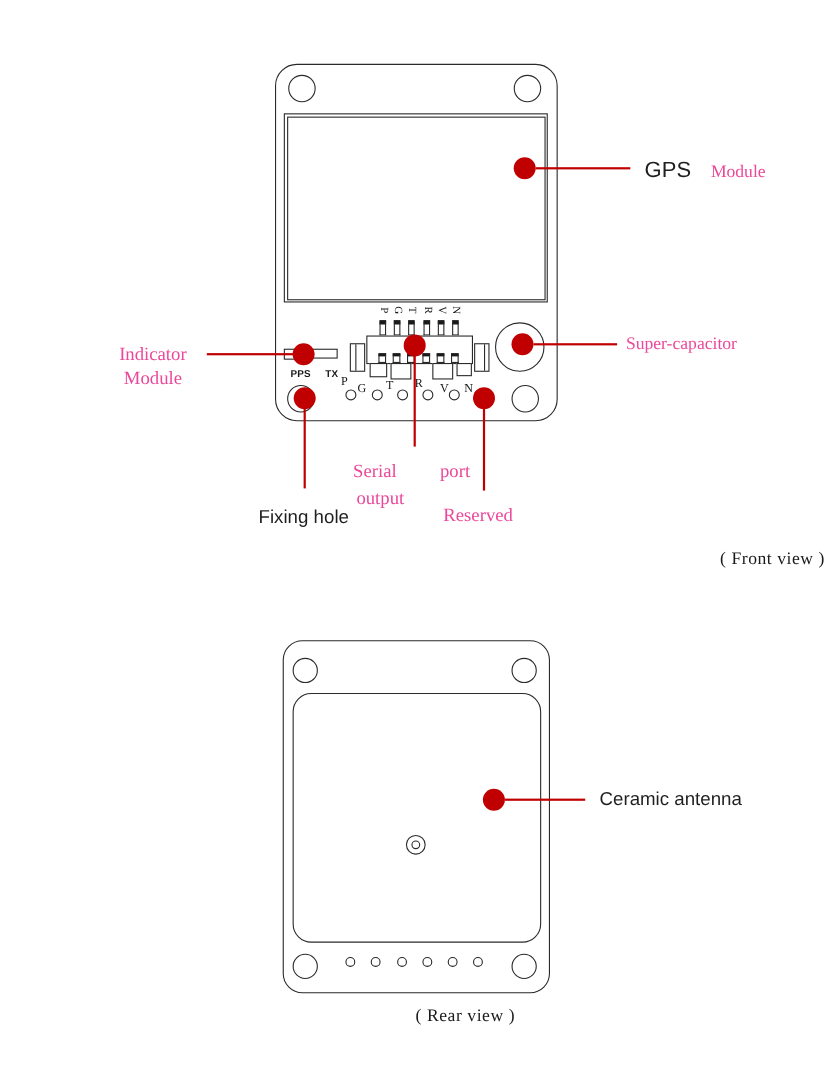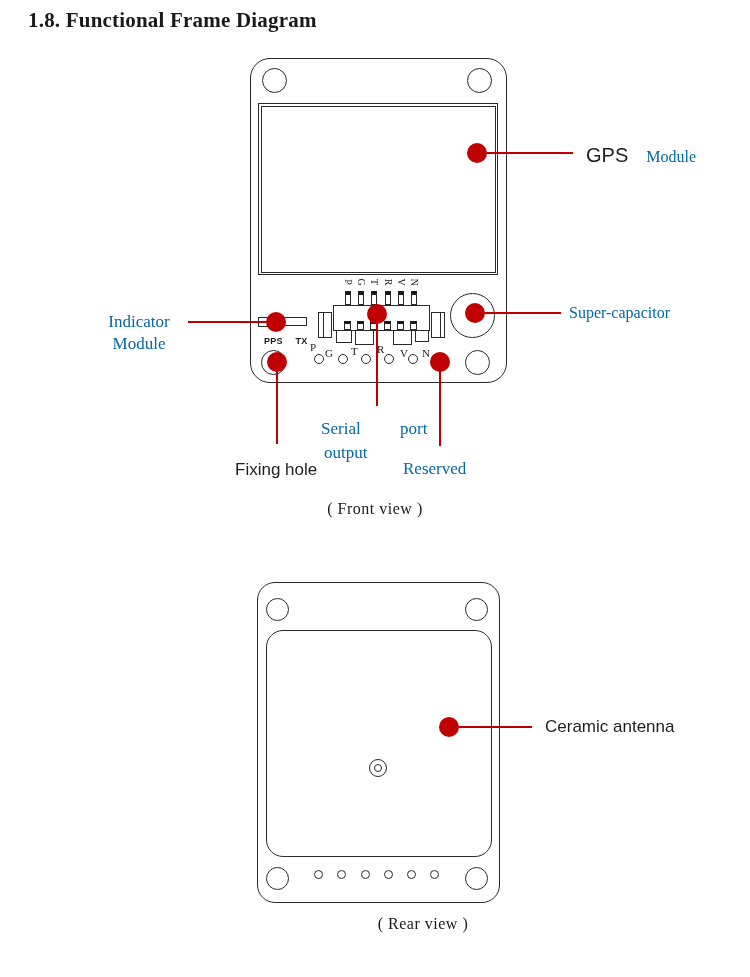--- a/index.html
+++ b/index.html
@@ -10,39 +10,38 @@
   .title{font-weight:bold;font-size:21px;letter-spacing:0.2px;}
   
   .outline{border:1.5px solid #2a2a2a;background:#fff;box-sizing:border-box;}
   .thin{border:1.2px solid #2a2a2a;background:#fff;box-sizing:border-box;}
   .round{border-radius:50%;}
   
   .dot{background:#C00000;border-radius:50%;}
   .hline{height:1.6px;background:#C00000;}
   .vline{width:1.6px;background:#C00000;}
   
-  .serifLbl{font-size:17px;color:#0369a1;white-space:nowrap;}
+  .serifLbl{font-size:17px;color:#ec4899;white-space:nowrap;}
   .sansLbl{font-family:"Liberation Sans",sans-serif;font-size:17px;color:#1f1f1f;white-space:nowrap;}
   .viewCap{font-size:16px;letter-spacing:0.5px;}
   .figCap{font-size:15.5px;}
   .pinTop{font-size:10px;width:12px;height:12px;text-align:center;transform:rotate(90deg);line-height:12px;}
   .pinBot{font-size:11px;}
   .ledLbl{font-family:"Liberation Sans",sans-serif;font-weight:bold;font-size:9px;letter-spacing:0.2px;}
   .center-row{left:0;width:750px;text-align:center;}
   
   .pin{width:6px;height:14px;box-sizing:border-box;border:1px solid #2a2a2a;border-top:4px solid #1a1a1a;background:#fff;}
   .contact{width:7px;height:9px;box-sizing:border-box;border:1px solid #2a2a2a;border-top:3px solid #1a1a1a;background:#fff;}
   .tabInner{position:absolute;left:4px;top:0;width:1px;height:100%;background:#2a2a2a;}
 </style>
 </head>
 <body>
 
 <div id="page">
 
-  <div class="abs title" style="left:28px;top:8px;">1.8. Functional Frame Diagram</div>
 
   <div>
 
     <div class="abs outline" style="left:250px;top:58px;width:257px;height:325px;border-radius:20px;"></div>
 
     <div class="abs outline round" style="left:262px;top:68px;width:25px;height:25px;"></div>
     <div class="abs outline round" style="left:467px;top:68px;width:25px;height:25px;"></div>
     <div class="abs outline round" style="left:261px;top:350px;width:25px;height:25px;"></div>
     <div class="abs outline round" style="left:465px;top:350px;width:25px;height:25px;"></div>
 
@@ -129,21 +128,21 @@
       <span>Indicator</span><br>
       <span>Module</span>
     </div>
     <div class="abs serifLbl" style="left:569px;top:304px;font-size:16px;">Super-capacitor</div>
     <div class="abs serifLbl" style="left:321px;top:419px;">Serial</div>
     <div class="abs serifLbl" style="left:400px;top:419px;">port</div>
     <div class="abs serifLbl" style="left:324px;top:443px;">output</div>
     <div class="abs sansLbl" style="left:235px;top:460px;">Fixing hole</div>
     <div class="abs serifLbl" style="left:403px;top:459px;">Reserved</div>
 
-    <div class="abs viewCap center-row" style="top:500px;">( Front view )</div>
+    <div class="abs viewCap center-row" style="top:500px;text-align:right;">( Front view )</div>
   </div>
 
   <div>
     <div class="abs outline" style="left:257px;top:582px;width:243px;height:321px;border-radius:18px;"></div>
     <div class="abs outline round" style="left:266px;top:598px;width:23px;height:23px;"></div>
     <div class="abs outline round" style="left:465px;top:598px;width:23px;height:23px;"></div>
     <div class="abs outline round" style="left:266px;top:867px;width:23px;height:23px;"></div>
     <div class="abs outline round" style="left:465px;top:867px;width:23px;height:23px;"></div>
 
     <div class="abs outline" style="left:266px;top:630px;width:226px;height:227px;border-radius:17px;"></div>

